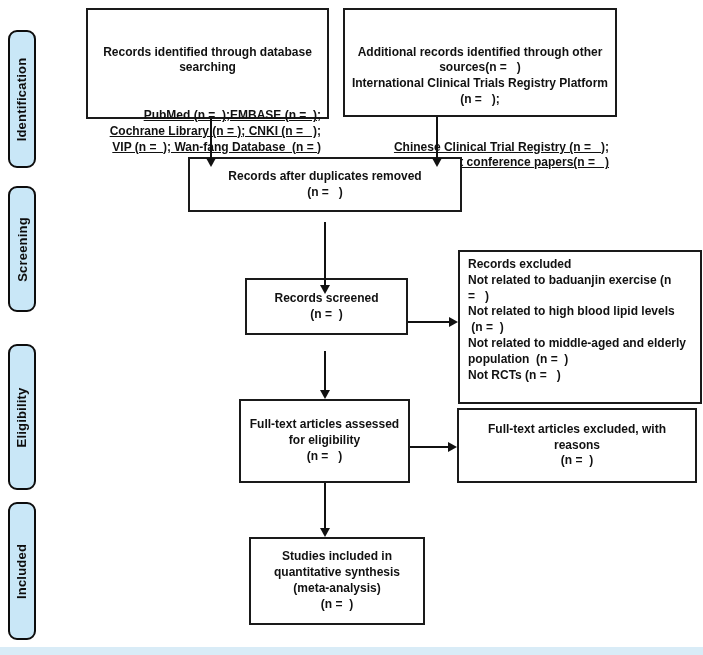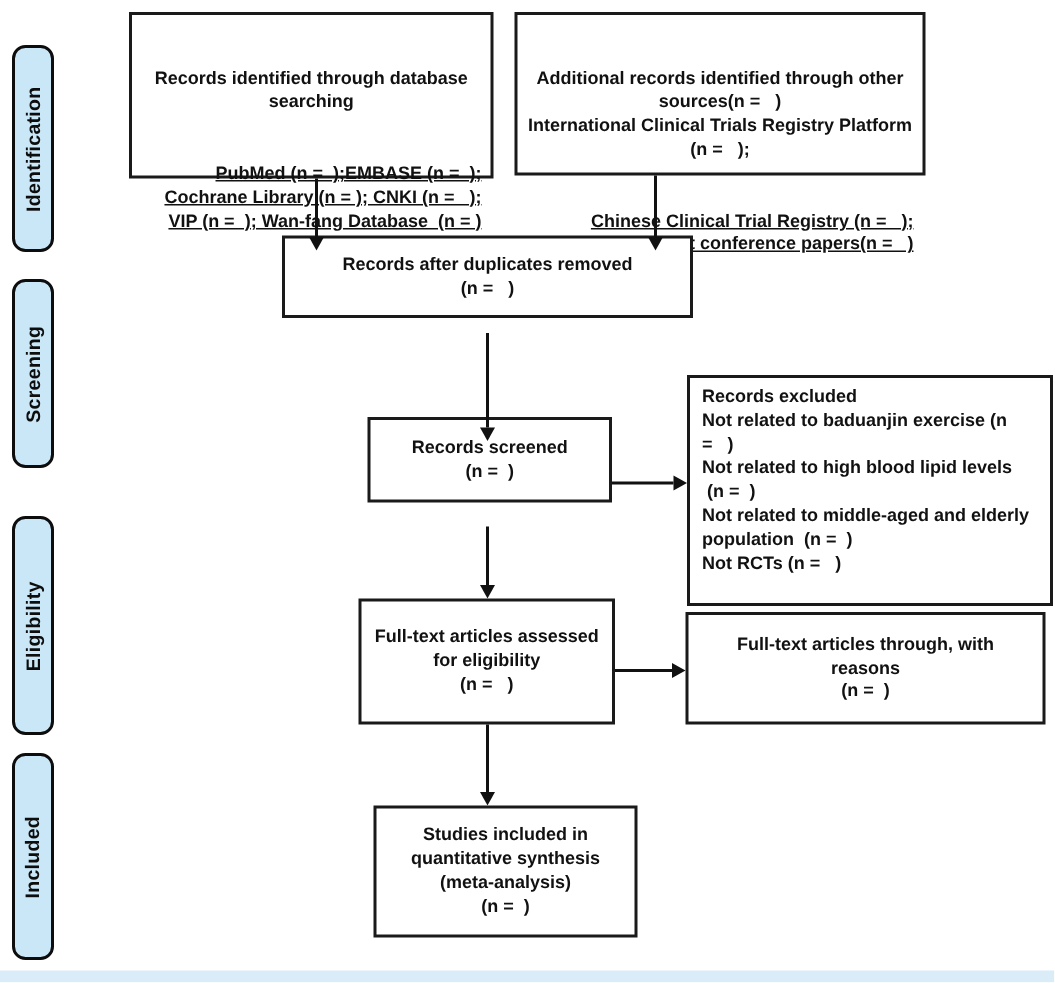--- a/index.html
+++ b/index.html
@@ -132,21 +132,21 @@
 (n =  )</div>
 
   <div class="fbox" id="box-excluded1">Records excluded
 Not related to baduanjin exercise (n
 =   )
 Not related to high blood lipid levels
  (n =  )
 Not related to middle-aged and elderly
 population  (n =  )
 Not RCTs (n =   )</div>
-  <div class="fbox center" id="box-excluded2">Full-text articles through, with
+  <div class="fbox center" id="box-excluded2">Full-text articles excluded, with
 reasons
 (n =  )</div>
 
   <div class="varrow" id="arrow-db-down"></div>
   <div class="varrow" id="arrow-other-down"></div>
   <div class="varrow" id="arrow-dup-down"></div>
   <div class="varrow" id="arrow-screened-down"></div>
   <div class="varrow" id="arrow-fulltext-down"></div>
   <div class="harrow" id="arrow-screened-right"></div>
   <div class="harrow" id="arrow-fulltext-right"></div>

